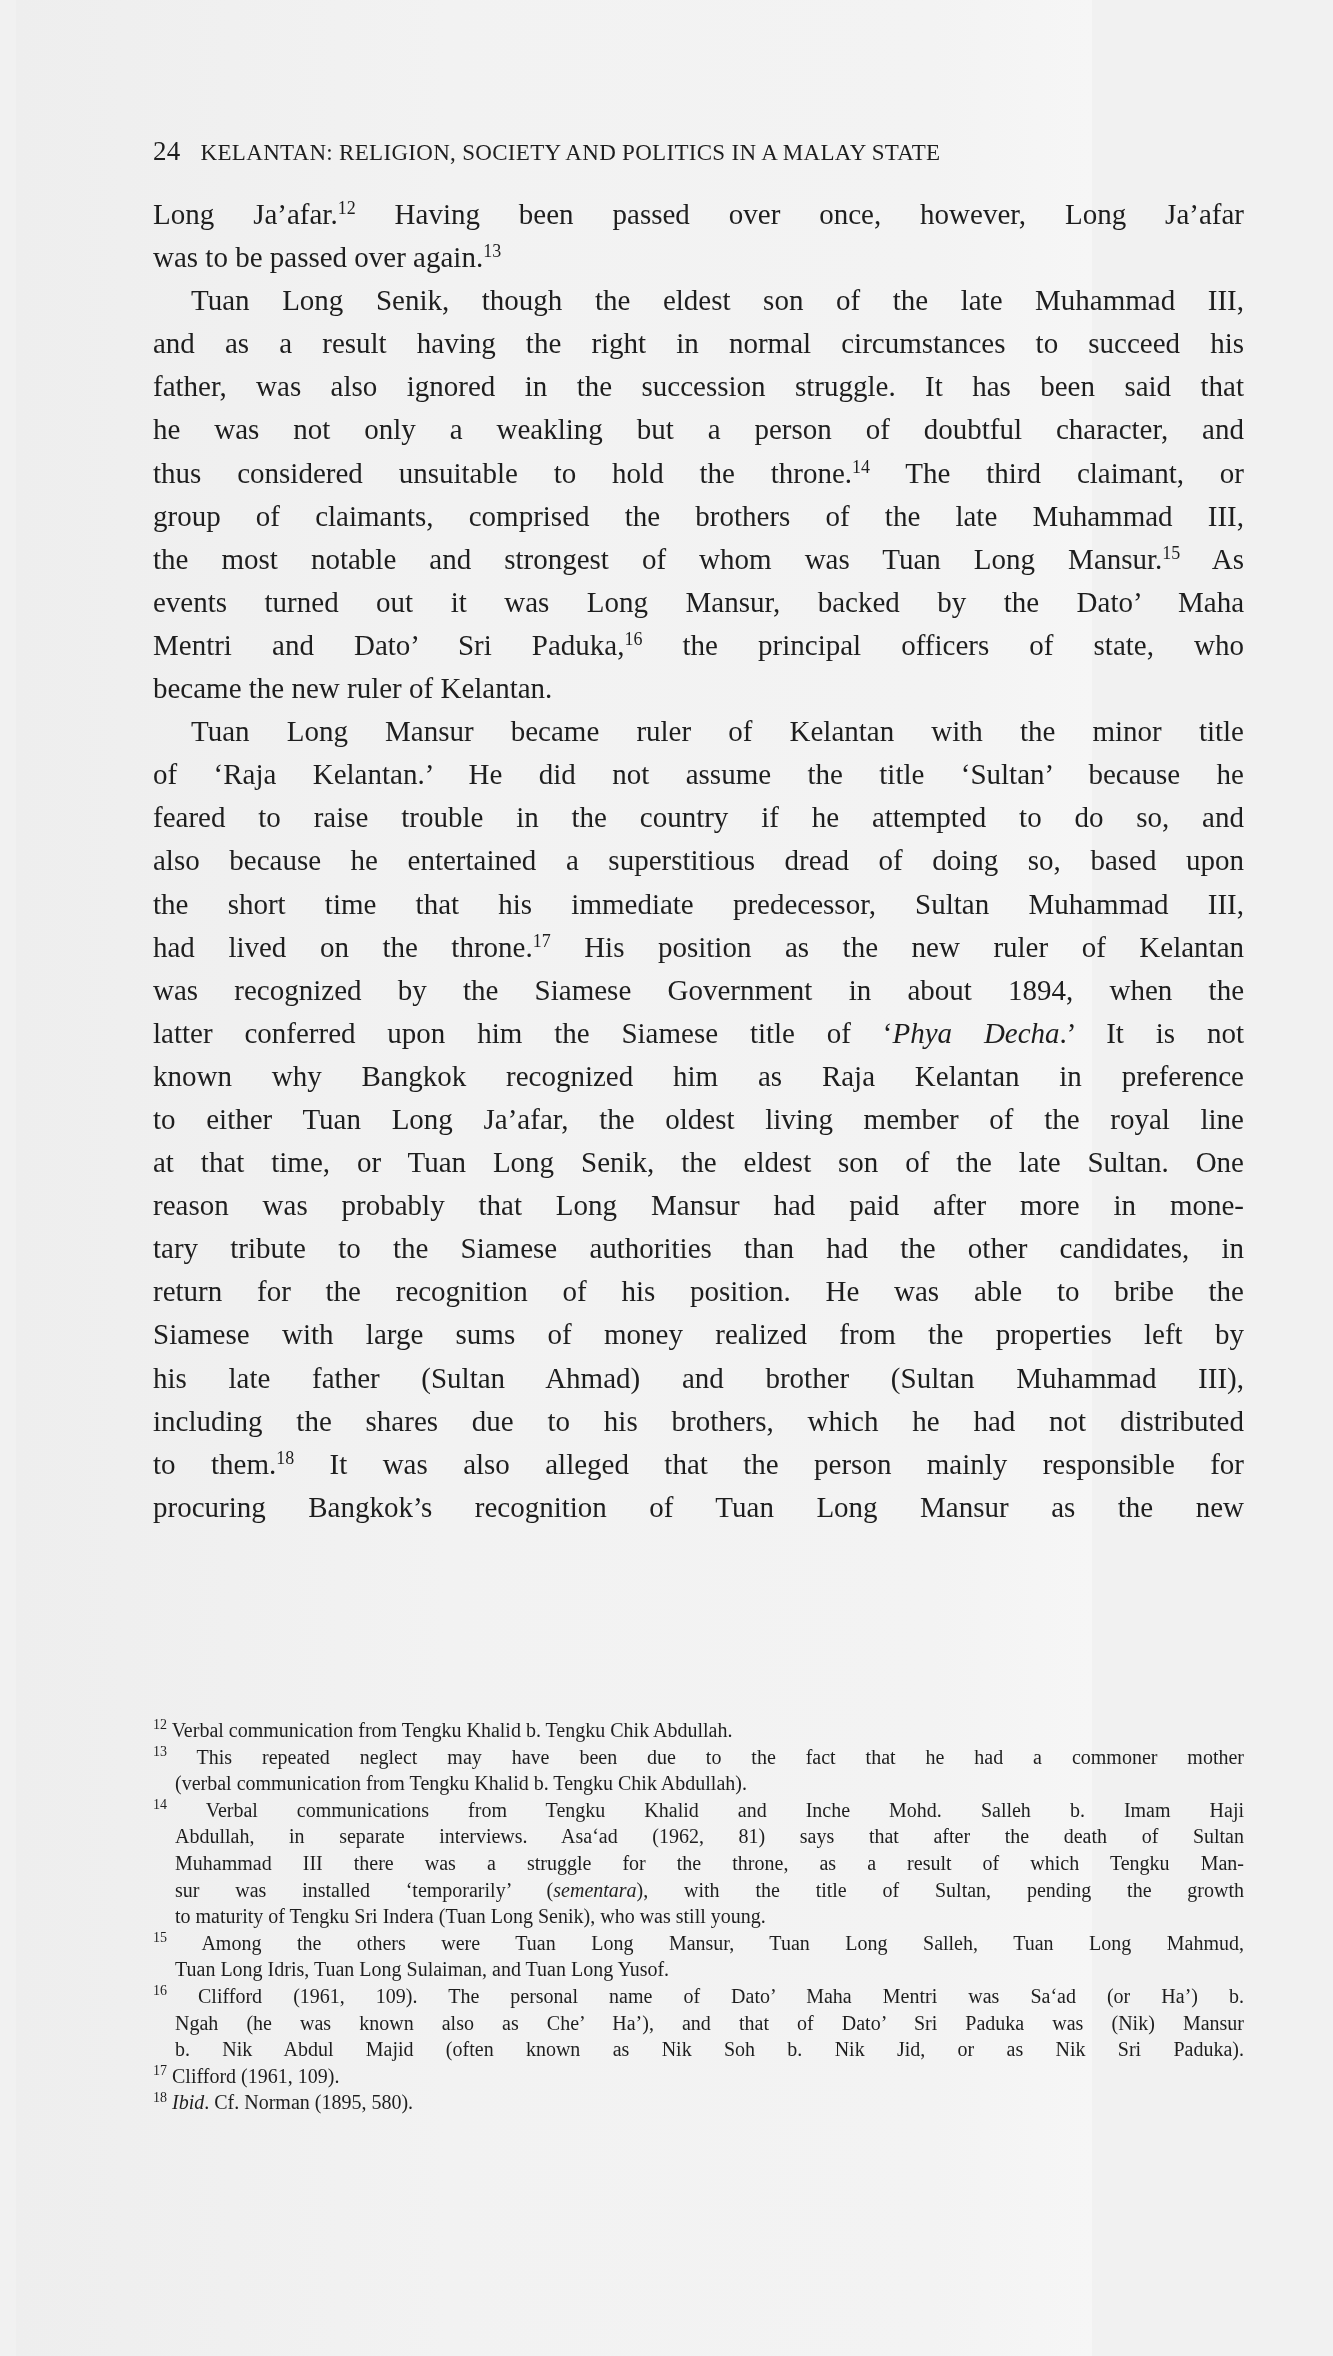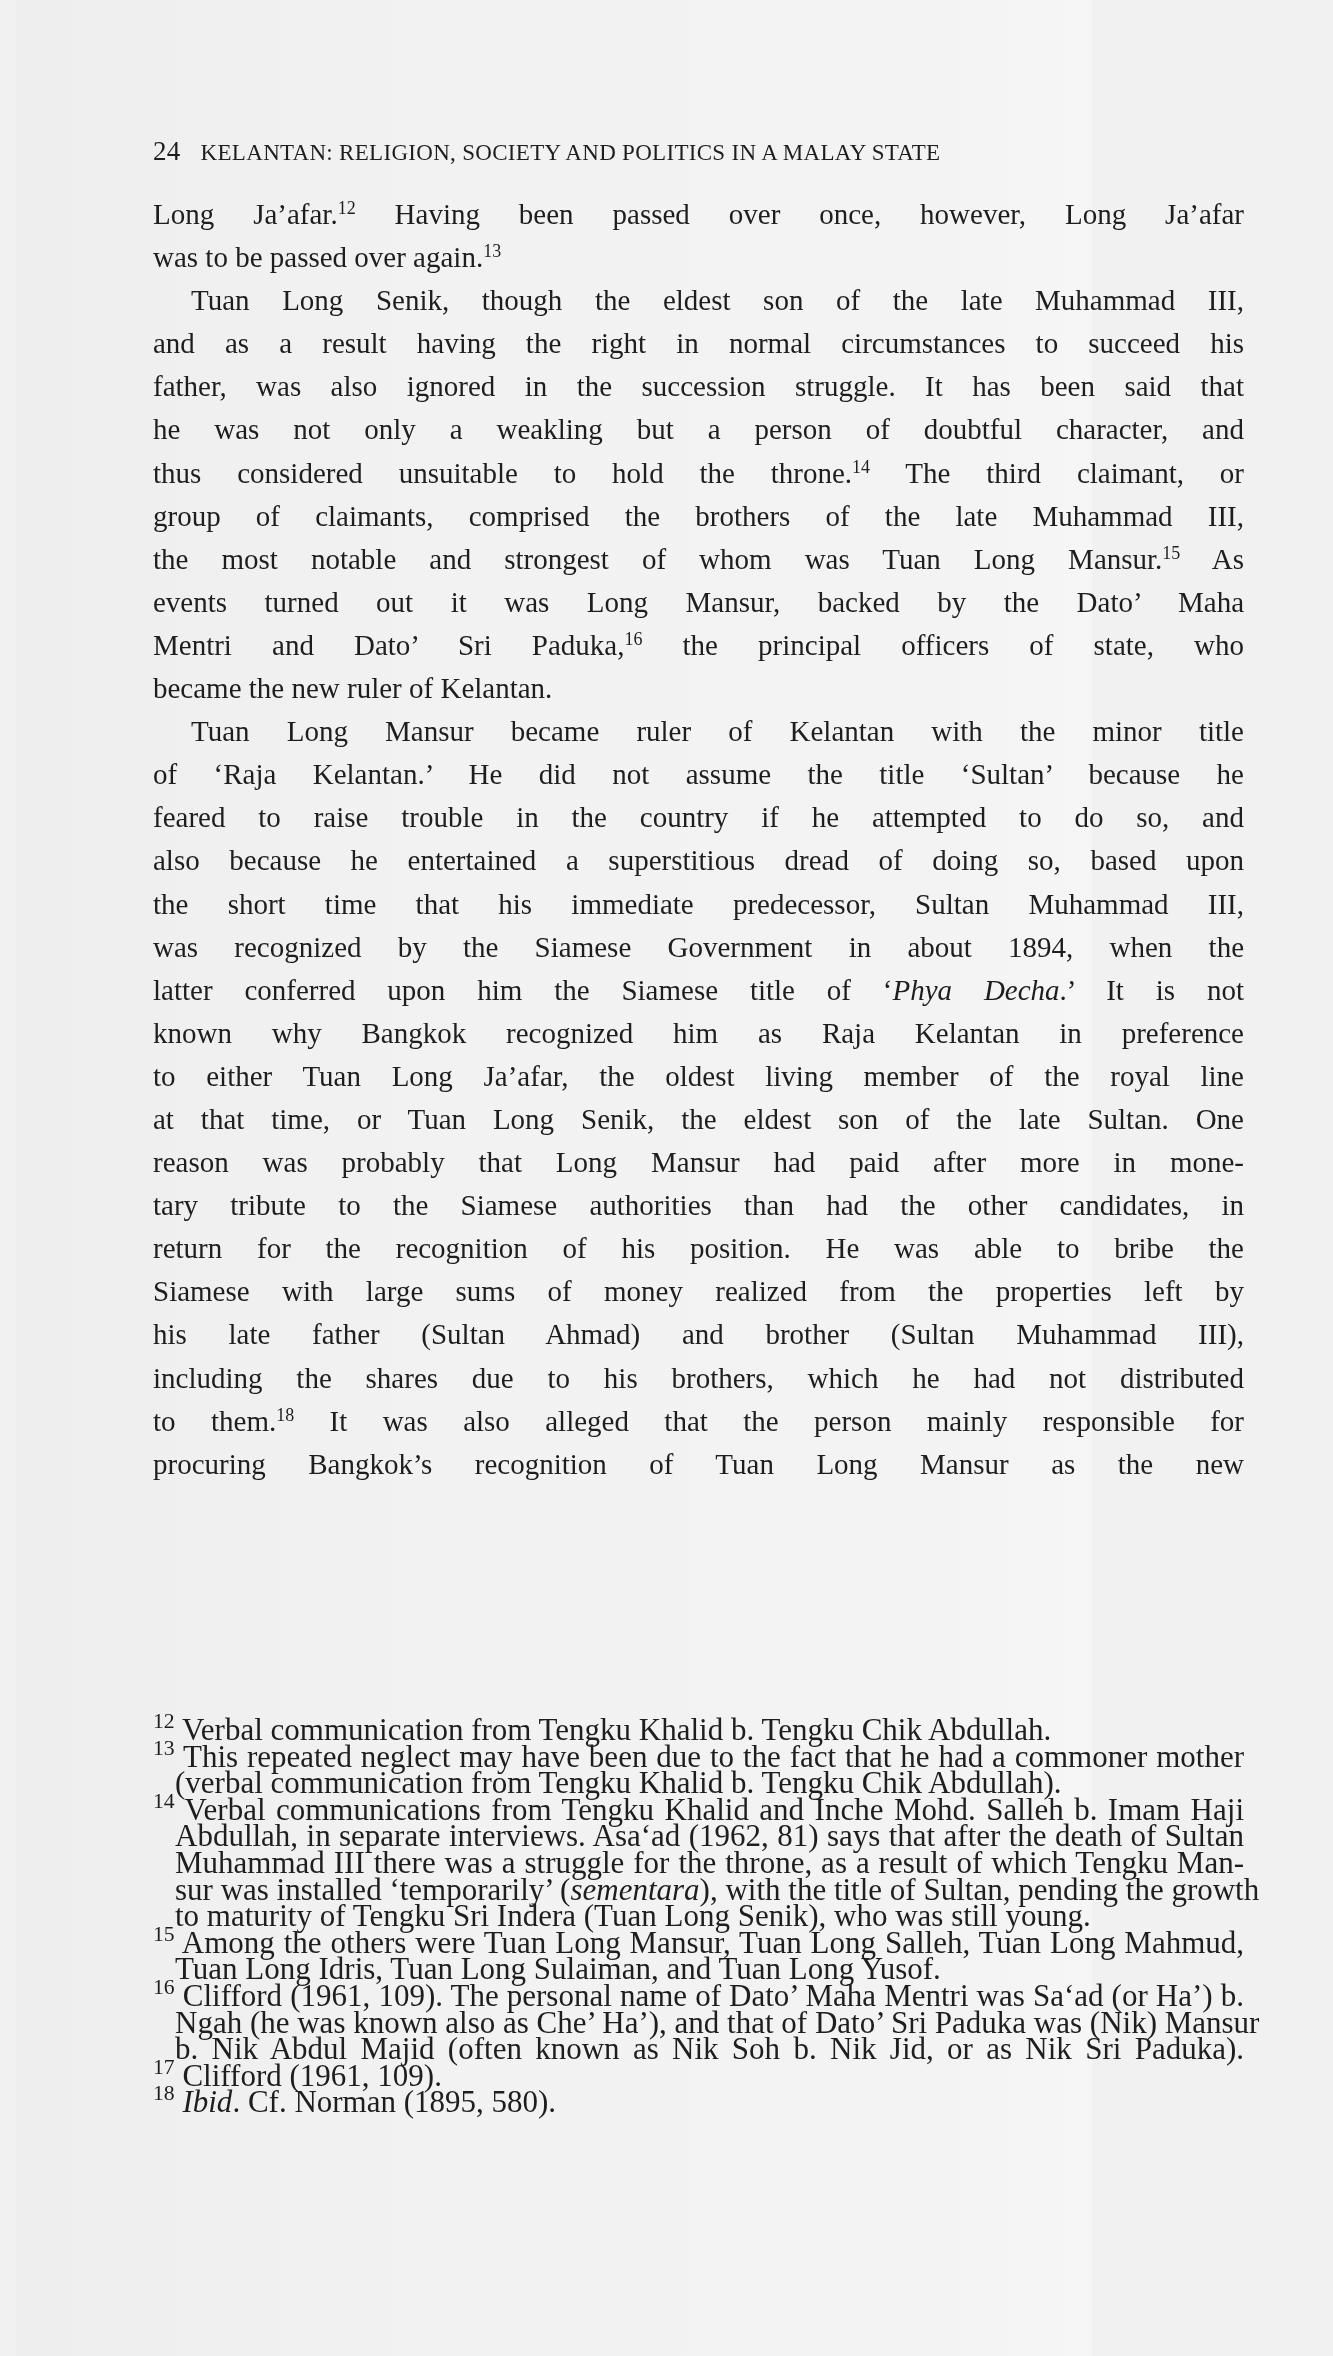--- a/index.html
+++ b/index.html
@@ -27,21 +27,21 @@
     white-space:nowrap; text-align:justify; text-align-last:justify;
     overflow:visible;
   }
   .line.last { text-align-last:left; }
   .line.indent { padding-left:38px; }
   sup { font-size:0.62em; vertical-align:0; position:relative; top:-0.55em; line-height:0; }
   .footnotes {
     position:absolute; left:137px; top:1717px; width:1091px;
   }
   .fline {
-    height:26.6px; line-height:26.6px; font-size:31px;
+    height:26.6px; line-height:26.6px; font-size:20px;
     white-space:nowrap; text-align:justify; text-align-last:justify;
   }
   .fline.last { text-align-last:left; }
   .fline.cont { padding-left:22px; }
   .fline sup { font-size:0.7em; }
   i { }
 </style>
 </head>
 <body>
 
@@ -61,20 +61,21 @@
       <div class="line"><span>group of claimants, comprised the brothers of the late Muhammad III,</span></div>
       <div class="line"><span>the most notable and strongest of whom was Tuan Long Mansur.</span><sup>15</sup><span> As</span></div>
       <div class="line"><span>events turned out it was Long Mansur, backed by the Dato’ Maha</span></div>
       <div class="line"><span>Mentri and Dato’ Sri Paduka,</span><sup>16</sup><span> the principal officers of state, who</span></div>
       <div class="line last"><span>became the new ruler of Kelantan.</span></div>
       <div class="line indent"><span>Tuan Long Mansur became ruler of Kelantan with the minor title</span></div>
       <div class="line"><span>of ‘Raja Kelantan.’ He did not assume the title ‘Sultan’ because he</span></div>
       <div class="line"><span>feared to raise trouble in the country if he attempted to do so, and</span></div>
       <div class="line"><span>also because he entertained a superstitious dread of doing so, based upon</span></div>
       <div class="line"><span>the short time that his immediate predecessor, Sultan Muhammad III,</span></div>
+      <div class="line"><span>had lived on the throne.</span><sup>17</sup><span> His position as the new ruler of Kelantan</span></div>
       <div class="line"><span>was recognized by the Siamese Government in about 1894, when the</span></div>
       <div class="line"><span>latter conferred upon him the Siamese title of ‘</span><i>Phya Decha</i><span>.’ It is not</span></div>
       <div class="line"><span>known why Bangkok recognized him as Raja Kelantan in preference</span></div>
       <div class="line"><span>to either Tuan Long Ja’afar, the oldest living member of the royal line</span></div>
       <div class="line"><span>at that time, or Tuan Long Senik, the eldest son of the late Sultan. One</span></div>
       <div class="line"><span>reason was probably that Long Mansur had paid after more in mone-</span></div>
       <div class="line"><span>tary tribute to the Siamese authorities than had the other candidates, in</span></div>
       <div class="line"><span>return for the recognition of his position. He was able to bribe the</span></div>
       <div class="line"><span>Siamese with large sums of money realized from the properties left by</span></div>
       <div class="line"><span>his late father (Sultan Ahmad) and brother (Sultan Muhammad III),</span></div>

